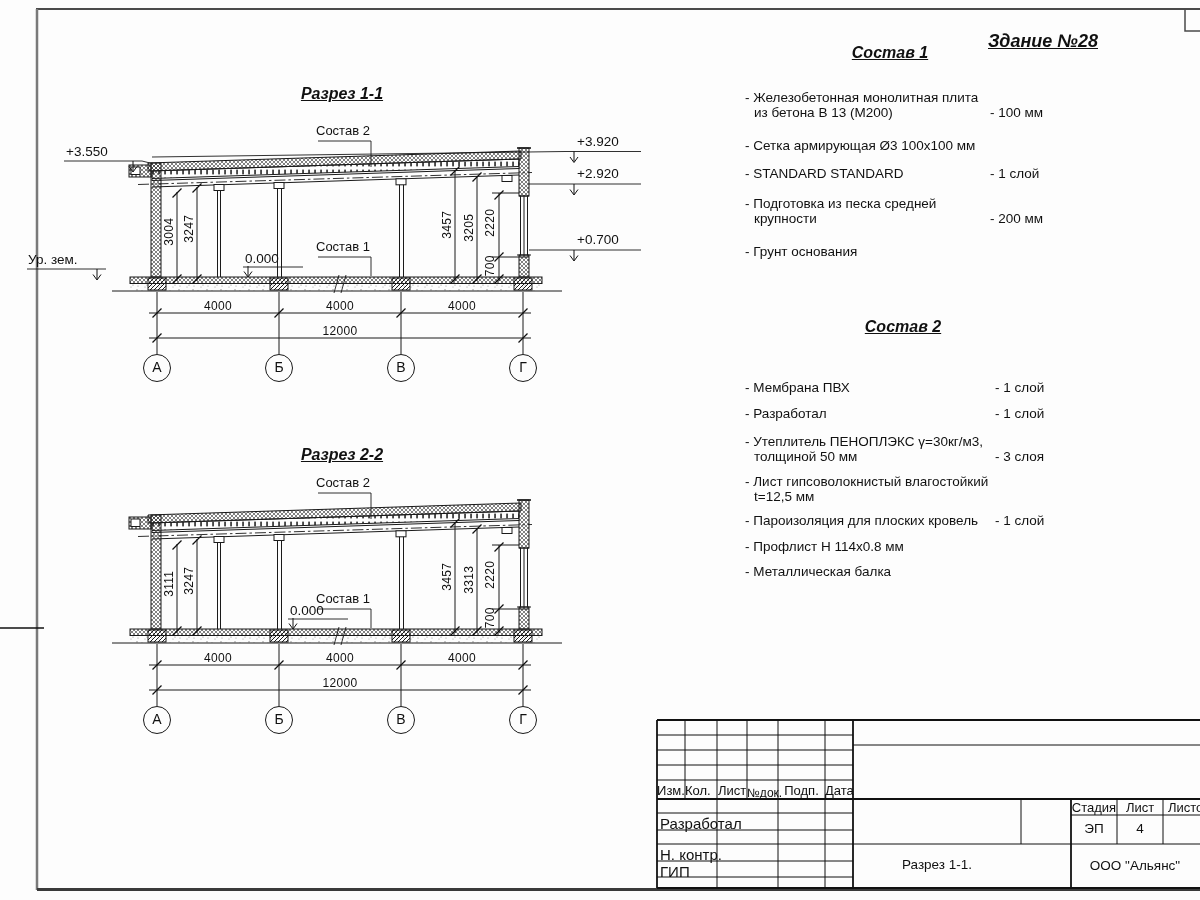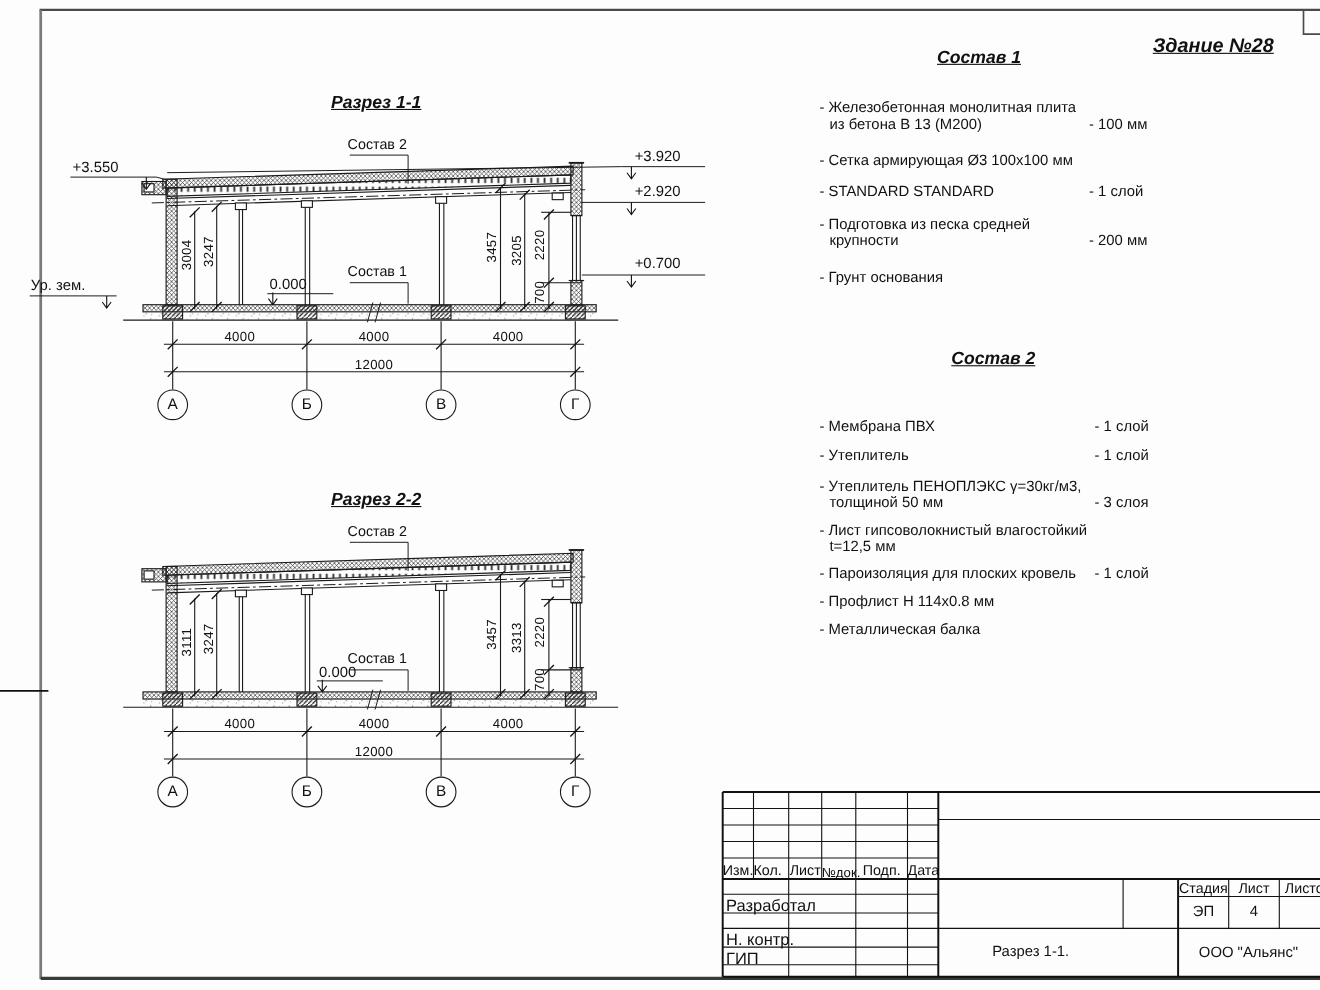--- a/index.html
+++ b/index.html
@@ -211,21 +211,21 @@
       <line x1="657" y1="877" x2="853" y2="877"></line>
       <line x1="853" y1="745" x2="1200" y2="745"></line>
       <line x1="1021" y1="799" x2="1021" y2="844"></line>
       <line x1="1117" y1="799" x2="1117" y2="844"></line>
       <line x1="1163" y1="799" x2="1163" y2="844"></line>
       <line x1="1071" y1="815" x2="1200" y2="815"></line>
     </g>
   </g>
 </svg>
 
-<span class="t bldg-title ctr" style="left:1028px;top:31px;width:150px">Здание №28</span>
+<span class="t bldg-title ctr" style="left:968px;top:31px;width:150px">Здание №28</span>
 
 <span class="t h-title ctr" style="left:272px;top:85px;width:140px">Разрез 1-1</span>
 <span class="t lbl" style="left:316px;top:124px">Состав 2</span>
 <span class="t lbl" style="left:316px;top:240px">Состав 1</span>
 <span class="t elev" style="left:245px;top:251px">0.000</span>
 <span class="t elev" style="left:66px;top:144px">+3.550</span>
 <span class="t elev" style="left:28px;top:252px">Ур. зем.</span>
 <span class="t elev" style="left:577px;top:134px">+3.920</span>
 <span class="t elev" style="left:577px;top:166px">+2.920</span>
 <span class="t elev" style="left:577px;top:232px">+0.700</span>
@@ -284,21 +284,21 @@
 <div class="item" style="left:745px;top:244px">
   <span class="iname">- Грунт основания</span>
 </div>
 
 <span class="t h-title ctr" style="left:823px;top:318px;width:160px">Состав 2</span>
 <div class="item" style="left:745px;top:380px">
   <span class="iname">- Мембрана ПВХ</span>
   <span class="ival" style="left:250px">- 1 слой</span>
 </div>
 <div class="item" style="left:745px;top:406px">
-  <span class="iname">- Утеплитель</span>
+  <span class="iname">- Разработал</span>
   <span class="ival" style="left:250px">- 1 слой</span>
 </div>
 <div class="item" style="left:745px;top:434px">
   <span class="iname">- Утеплитель ПЕНОПЛЭКС γ=30кг/м3,
 толщиной 50 мм</span>
   <span class="ival" style="left:250px;top:15px">- 3 слоя</span>
 </div>
 <div class="item" style="left:745px;top:474px">
   <span class="iname">- Лист гипсоволокнистый влагостойкий
 t=12,5 мм</span>

